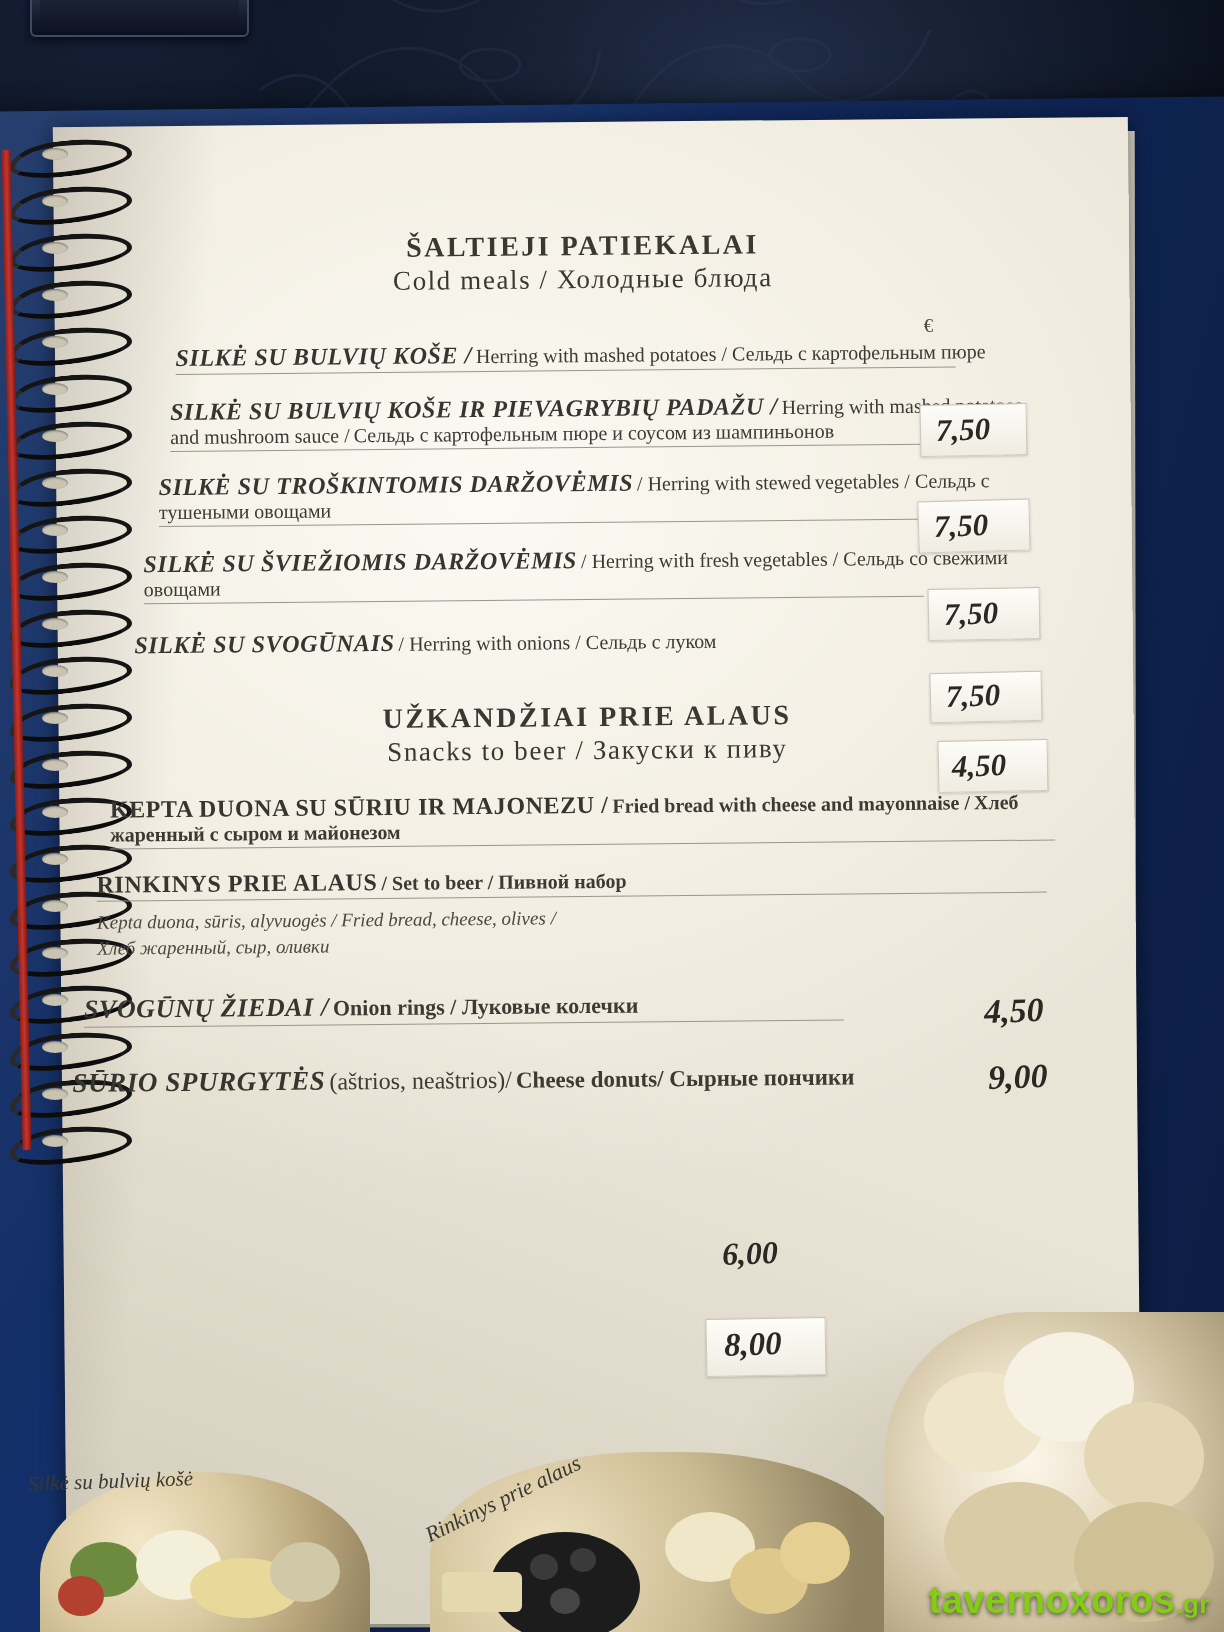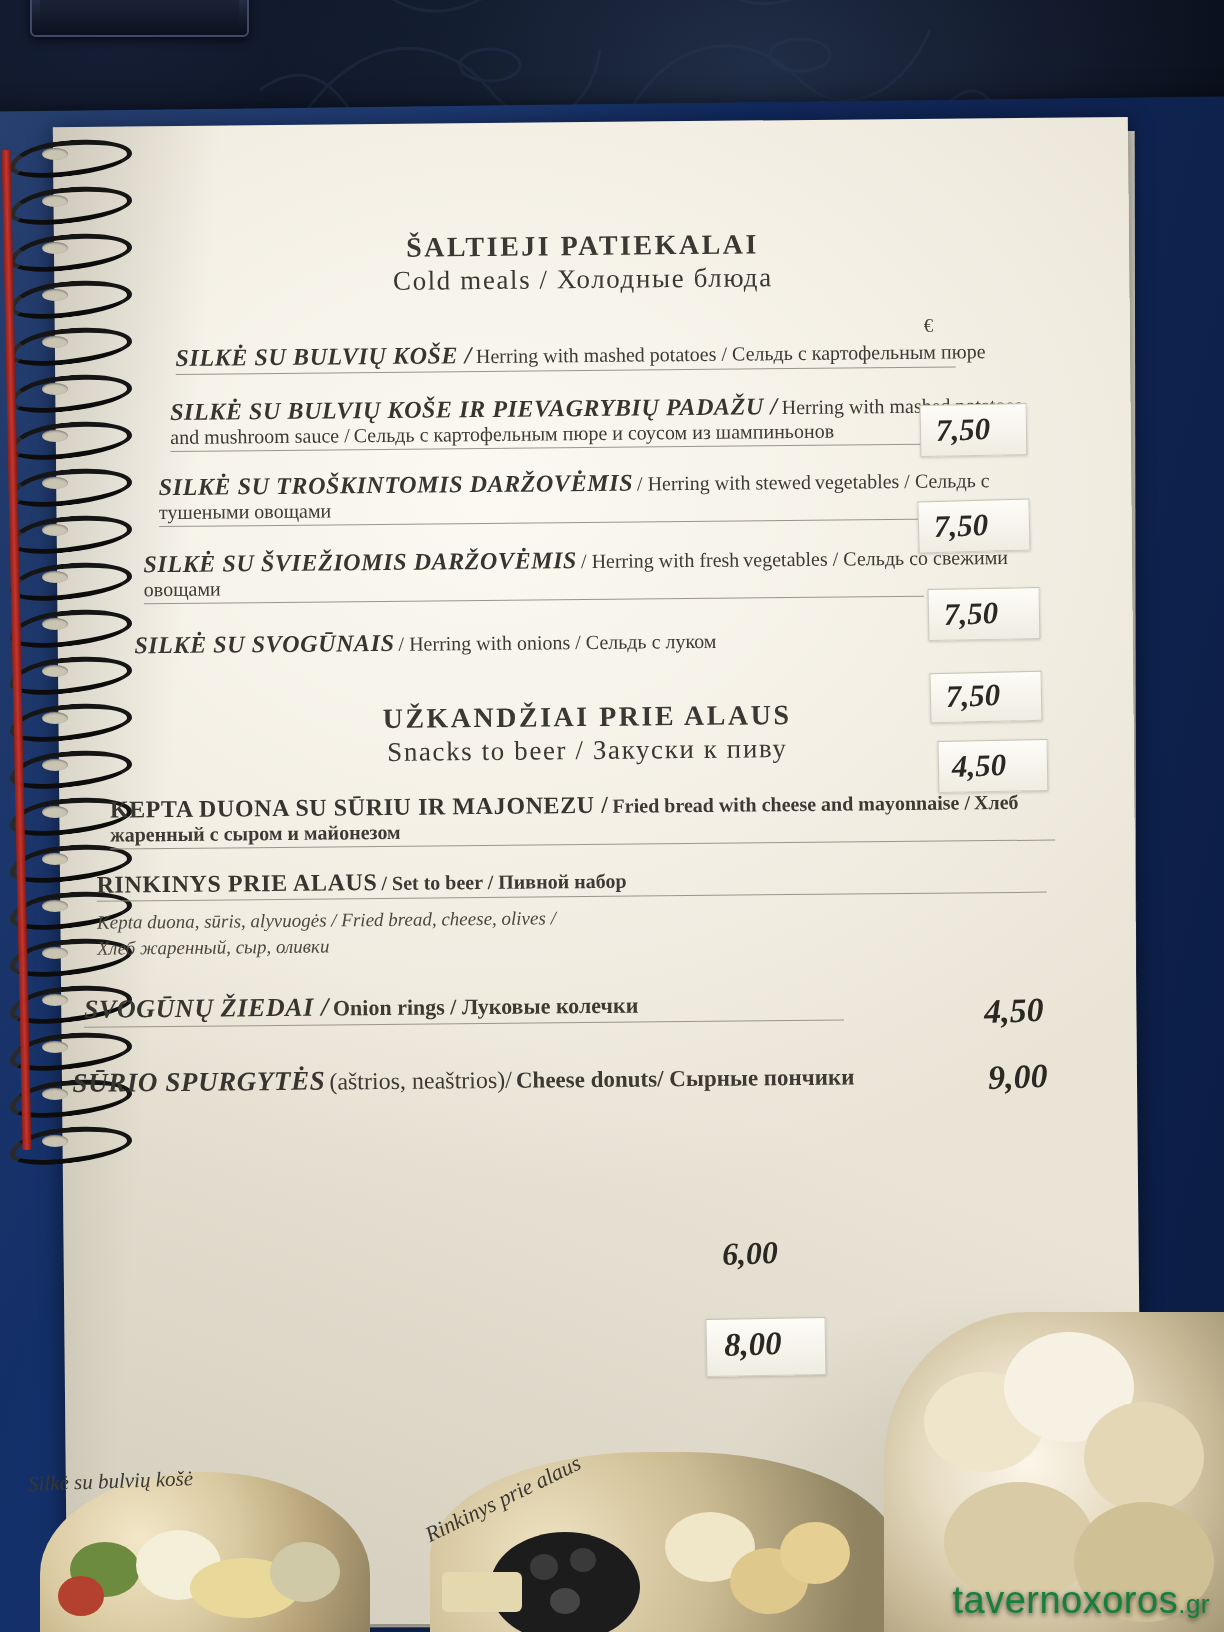--- a/index.html
+++ b/index.html
@@ -247,23 +247,23 @@
     color: #3a3830;
   }
   .cap-left { left: 28px; bottom: 138px; transform: rotate(-2deg); }
   .cap-mid { left: 418px; bottom: 120px; transform: rotate(-26deg); font-size: 22px; }
 
   
   .watermark {
     position: absolute;
     right: 14px; bottom: 10px;
     font-family: "Liberation Sans", sans-serif;
-    font-weight: normal;
+    font-weight: bold;
     font-size: 38px;
-    color: #15803d;
+    color: #84cc16;
     text-shadow: 0 2px 5px rgba(0,0,0,0.65);
     letter-spacing: 0.5px;
   }
   .watermark .gr { font-size: 26px; }
 </style>
 </head>
 <body>
 
 <div id="page">
 

